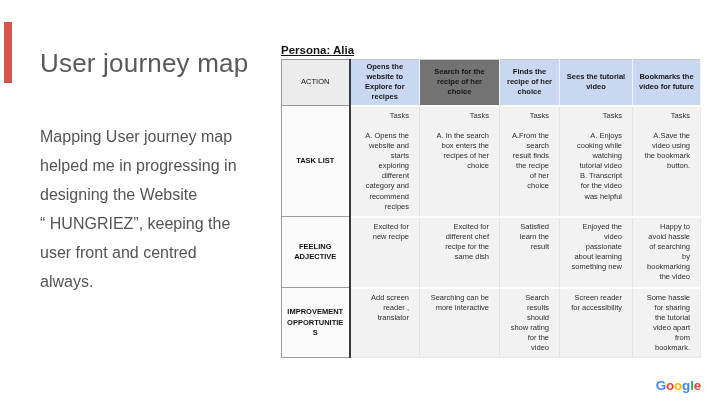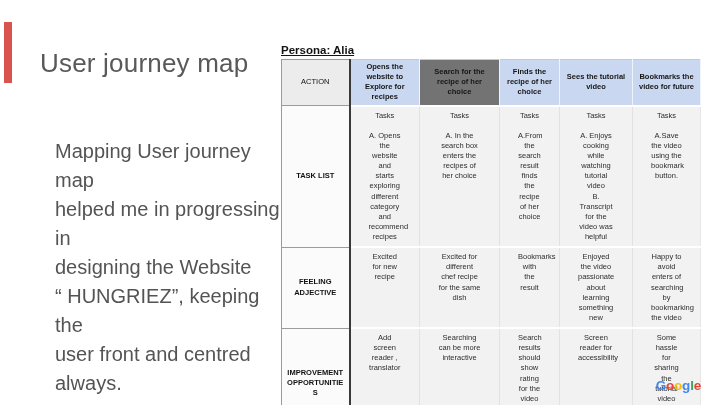--- a/index.html
+++ b/index.html
@@ -6,22 +6,22 @@
   body{
     width:720px;height:405px;background:#ffffff;position:relative;overflow:hidden;
     font-family:"Liberation Sans", sans-serif;
   }
   .accent{position:absolute;left:4px;top:22px;width:8px;height:61px;}
   .slide-title{
     position:absolute;left:40px;top:48px;margin:0;
     font-size:26px;font-weight:400;color:#58595b;letter-spacing:0.2px;
   }
   .slide-body{
-    position:absolute;left:40px;top:122px;width:225px;margin:15px;
-    font-size:20px;line-height:29px;color:#545454;white-space:pre-line;
+    position:absolute;left:40px;top:122px;width:225px;margin:0;
+    font-size:16px;line-height:29px;color:#545454;white-space:pre-line;
   }
   .table-wrap{position:absolute;left:281px;top:44px;width:419px;}
   .persona{margin:0 0 3px 0;font-size:11.5px;font-weight:bold;color:#141414;text-decoration:underline;}
   .goal{margin:0 0 9px 0;font-size:7.5px;color:#3e3e3e;}
   table.journey{
     border-collapse:collapse;table-layout:fixed;width:419px;
     font-size:7.5px;line-height:1.35;
   }
   col.c0{width:68px}col.c1{width:70px}col.c2{width:80px}col.c3{width:60px}col.c4{width:73px}col.c5{width:68px}
   tr.r-head{height:44px}tr.r-task{height:88px}tr.r-feel{height:64px}tr.r-impr{height:61px}
@@ -33,21 +33,21 @@
     border-top:1px solid #c9c9c9;border-left:1px solid #eef3fc;border-right:1px solid #eef3fc;
     border-bottom:2px solid #ffffff;
     font-weight:bold;text-align:center;vertical-align:middle;color:#161616;padding:2px 5px;
   }
   th.rowlabel{
     background:#fbfbfb;border:1px solid #9b9b9b;border-right:2px solid #3a3a3a;
     font-weight:bold;text-align:center;vertical-align:middle;color:#111;padding:10px 3px;
   }
   td.cell{
     background:#f2f2f2;border-right:1px solid #e2e2e2;border-bottom:2px solid #ffffff;
-    vertical-align:top;text-align:center;padding:4px 18px;color:#2e2e2e;white-space:pre-line;
+    vertical-align:top;text-align:right;padding:4px 10px;color:#2e2e2e;white-space:pre-line;
   }
   td.lastcol{border-right:1px solid #e6e6e6;}
   tr.r-impr td.cell{border-bottom:1px solid #e6e6e6;}
   .logo{
     position:absolute;right:19px;bottom:12px;
     font-size:13.5px;font-weight:600;letter-spacing:-0.2px;
   }
   .logo span{display:inline-block;}
 </style>
 </head>
@@ -103,23 +103,23 @@
 B. Transcript for the video was helpful</td>
         <td class="cell lastcol">Tasks
 
 A.Save the video using the bookmark button.</td>
       </tr>
 
       <tr class="r-feel">
         <th class="rowlabel">FEELING ADJECTIVE</th>
         <td class="cell">Excited for new recipe</td>
         <td class="cell">Excited for different chef recipe for the same dish</td>
-        <td class="cell">Bookmarks with the result</td>
+        <td class="cell">Satisfied learn the result</td>
         <td class="cell">Enjoyed the video passionate about learning something new</td>
-        <td class="cell lastcol">Happy to avoid enters of searching by bookmarking the video</td>
+        <td class="cell lastcol">Happy to avoid hassle of searching by bookmarking the video</td>
       </tr>
 
       <tr class="r-impr">
         <th class="rowlabel">IMPROVEMENT OPPORTUNITIE S</th>
         <td class="cell">Add screen reader , translator</td>
         <td class="cell">Searching can be more interactive</td>
         <td class="cell">Search results should show rating for the video</td>
         <td class="cell">Screen reader for accessibility</td>
         <td class="cell lastcol">Some hassle for sharing the tutorial video apart from bookmark.</td>
       </tr>

